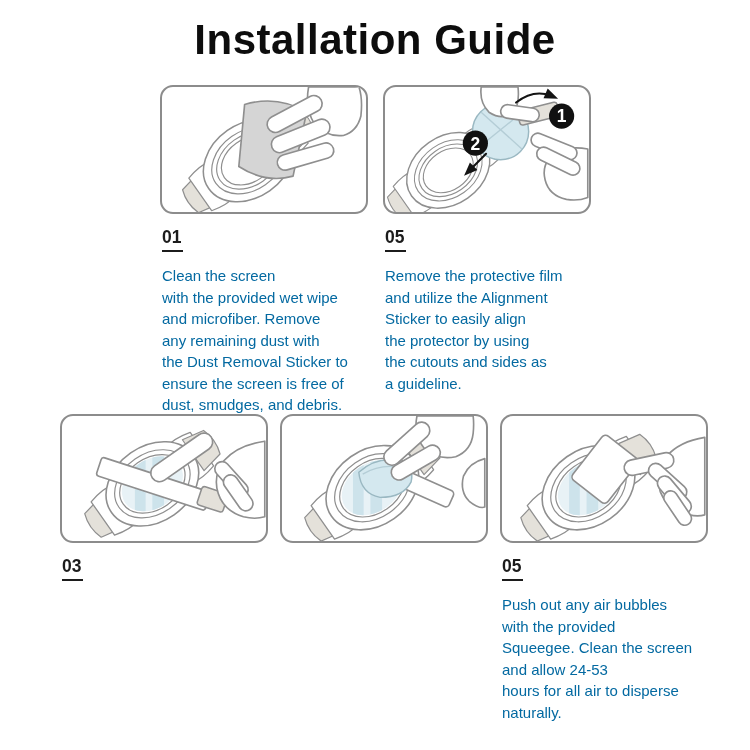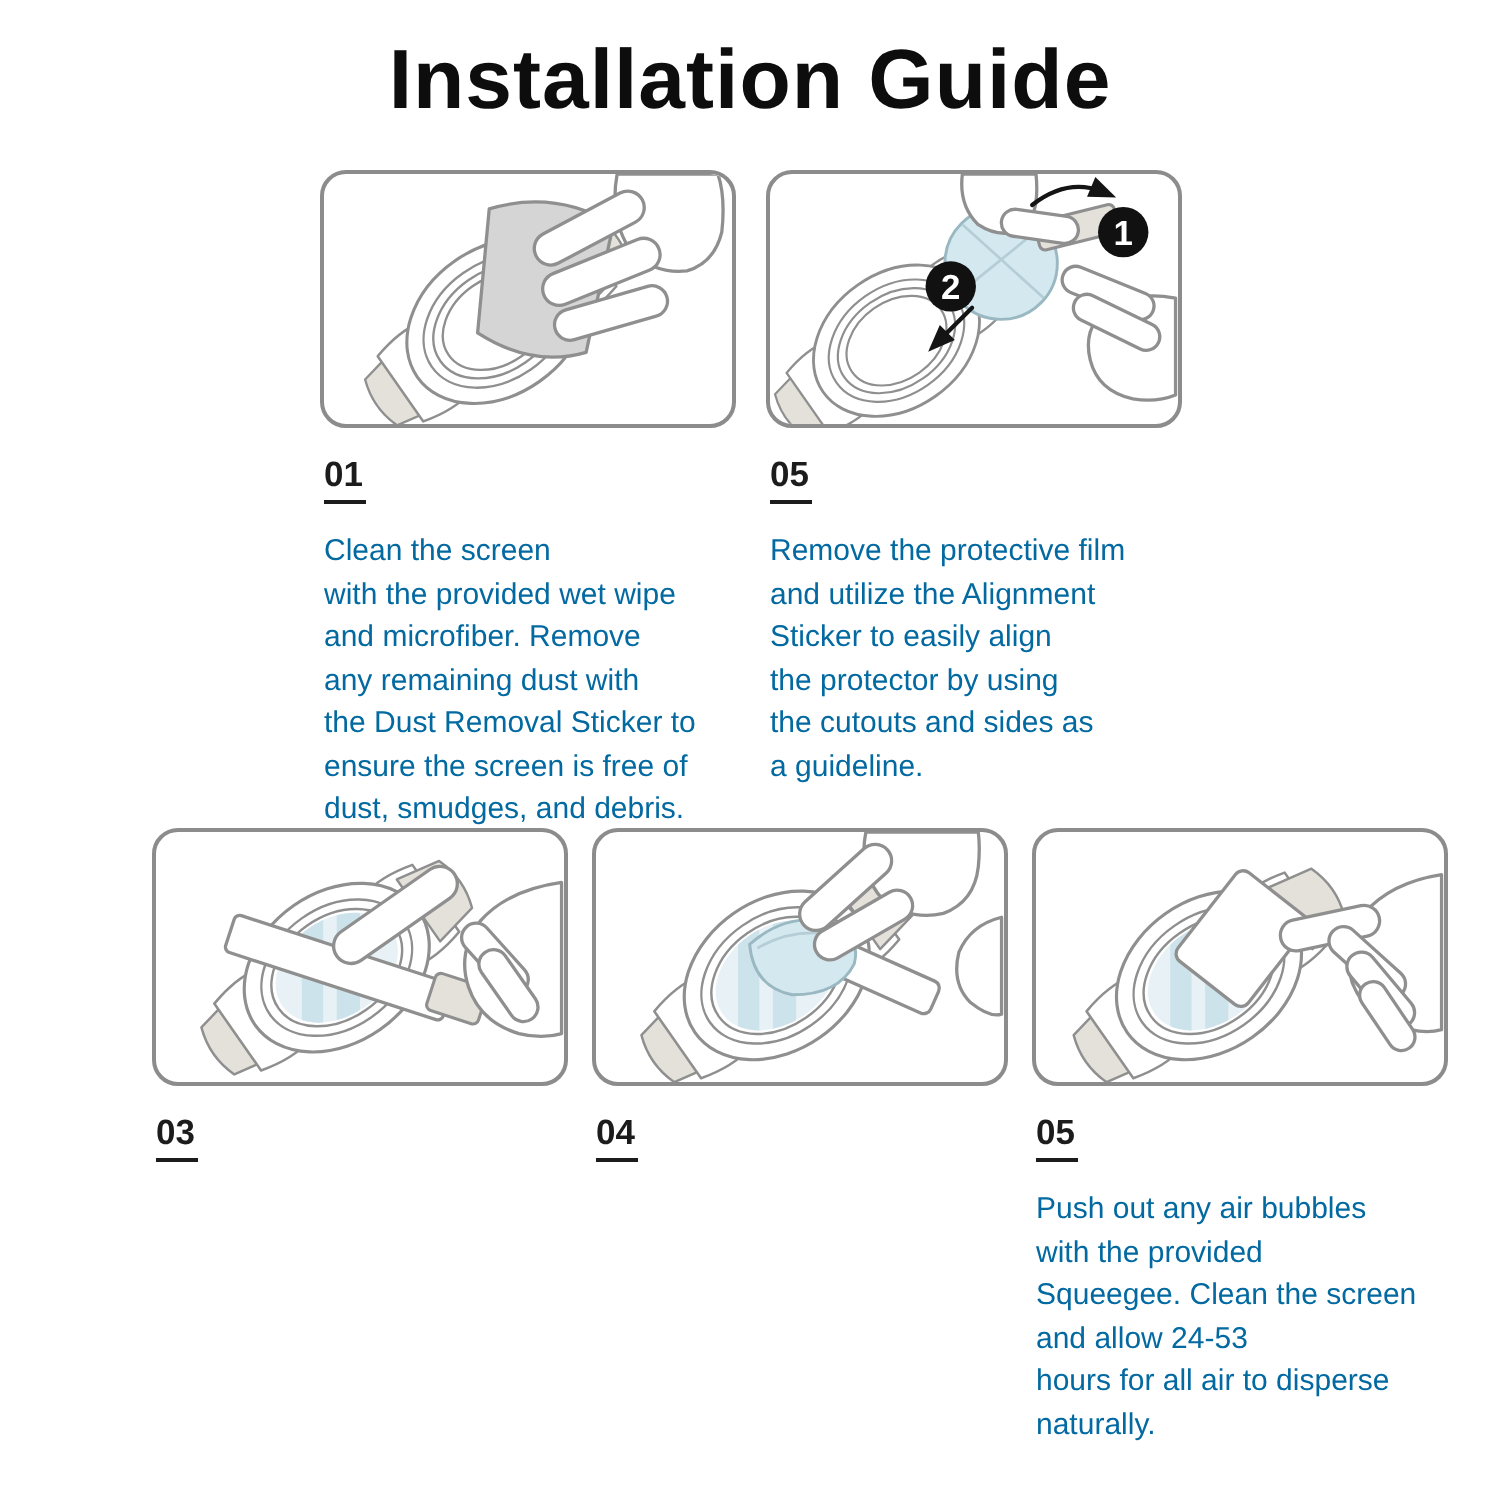--- a/index.html
+++ b/index.html
@@ -6,21 +6,21 @@
   body{
     width:750px;height:750px;background:#ffffff;position:relative;
     font-family:"Liberation Sans",sans-serif;overflow:hidden;
   }
   .title{
     position:absolute;top:16px;left:0;width:750px;text-align:center;
     font-size:42px;font-weight:700;color:#0d0d0d;letter-spacing:.5px;
   }
   .row{position:absolute;display:flex;}
   .row1{top:85px;left:160px;gap:15px;}
-  .row2{top:414px;left:76px;gap:12px;justify-content:center;}
+  .row2{top:414px;left:60px;gap:12px;justify-content:center;}
   .step-col{width:208px;}
   .panel{
     width:208px;height:129px;box-sizing:border-box;background:#fff;
     border:2.5px solid #8c8c8c;border-radius:13px;overflow:hidden;
   }
   .panel svg{display:block;width:100%;height:100%;}
   .num-wrap{margin:13px 0 0 2px;}
   .num{
     display:inline-block;font-size:17.5px;font-weight:700;color:#1c1c1c;
     border-bottom:2.5px solid #1c1c1c;padding:0 2px 2px 0;
@@ -192,21 +192,20 @@
           <path class="lnl" d="M82,60 Q102,48 126,54"></path>
         </g>
         <g>
           <path class="fw" d="M138,0 Q134,20 146,34 Q160,46 178,42 Q194,36 196,18 Q197,8 196,0 Z"></path>
           <rect class="fw" x="106" y="39.5" width="58" height="17" rx="8.5" transform="rotate(-42 106 48)"></rect>
           <rect class="fw" x="112" y="52" width="56" height="16" rx="8" transform="rotate(-30 116 60)"></rect>
           <path class="fw" d="M208,44 Q192,48 186,62 Q182,78 192,88 Q202,96 208,94 Z"></path>
         </g>
       </svg>
     </div>
-    <div class="num-wrap"><span class="num">04</span></div>
   </div>
 
   <div class="step-col">
     <div class="panel">
       <svg viewBox="0 0 208 129">
         <clipPath id="face5">
             <ellipse cx="0" cy="0" rx="44" ry="32" transform="translate(88,74) rotate(-35) scale(0.78)"></ellipse>
           </clipPath>
         <use href="#watch" transform="translate(88,74) rotate(-35) scale(0.78)"></use>
         <g transform="translate(88,74) rotate(-35) scale(0.78)">

